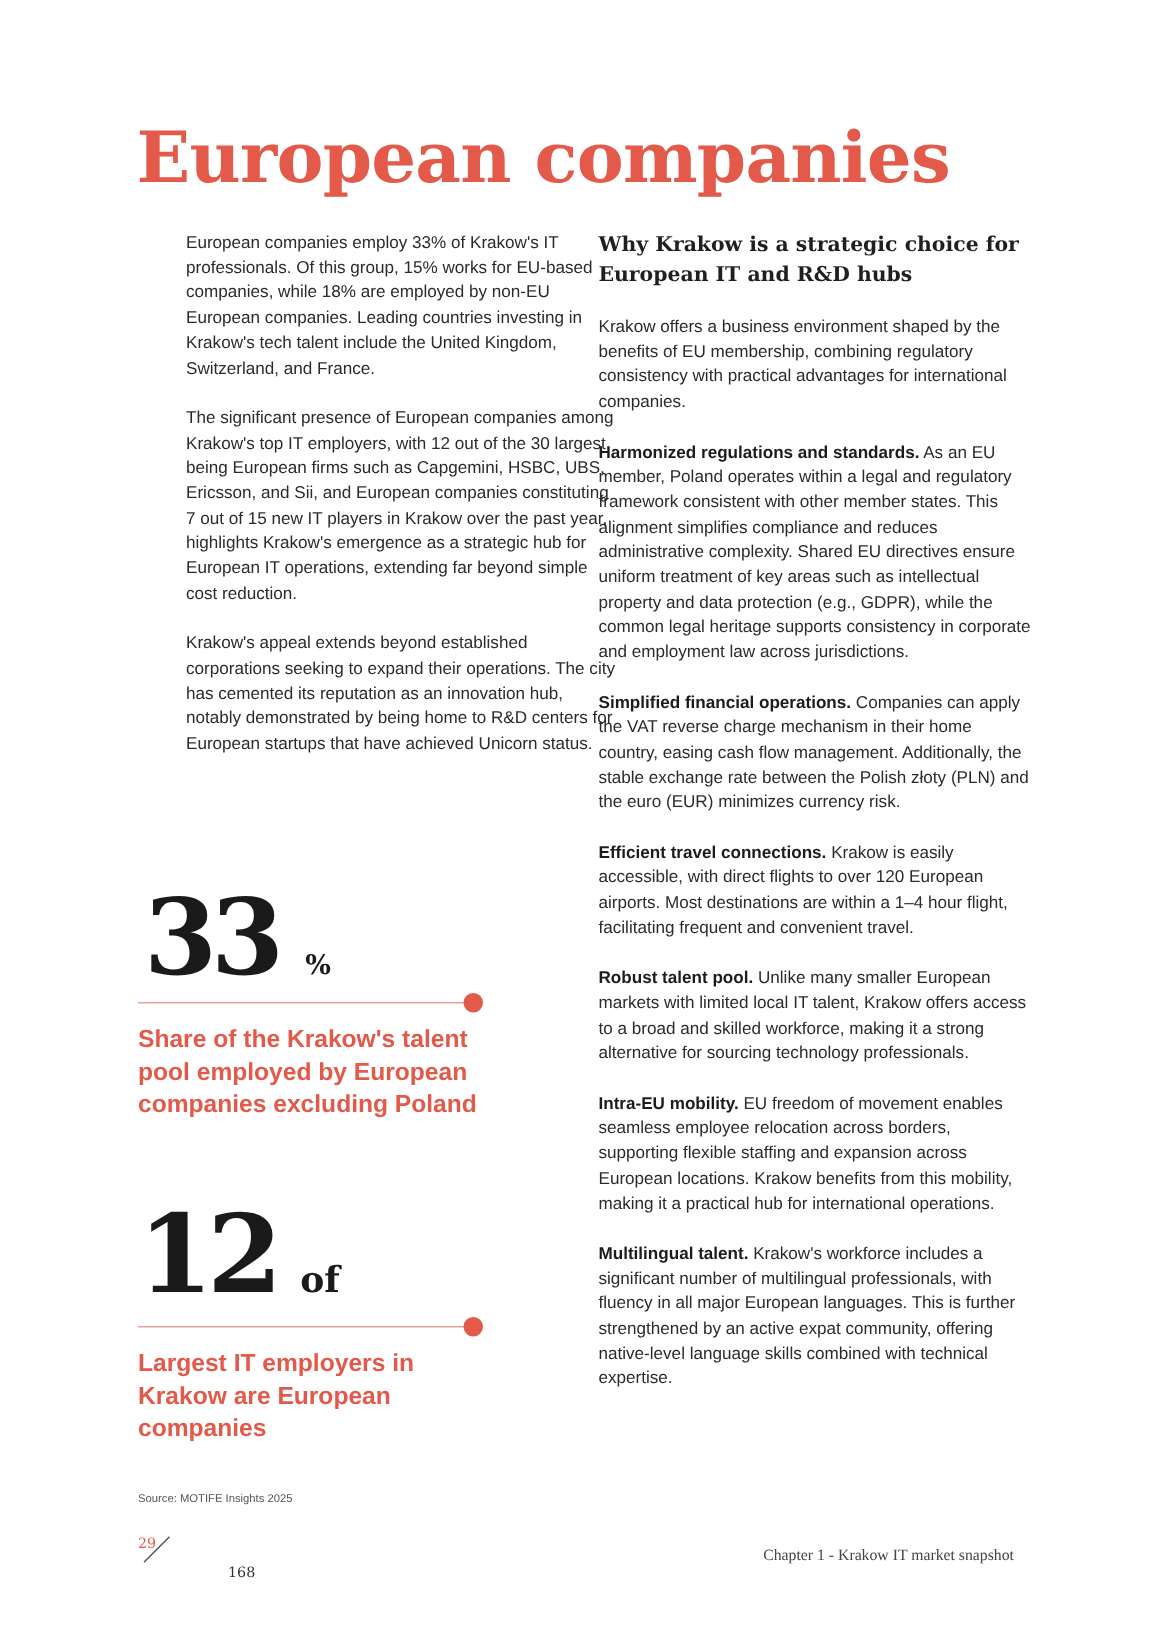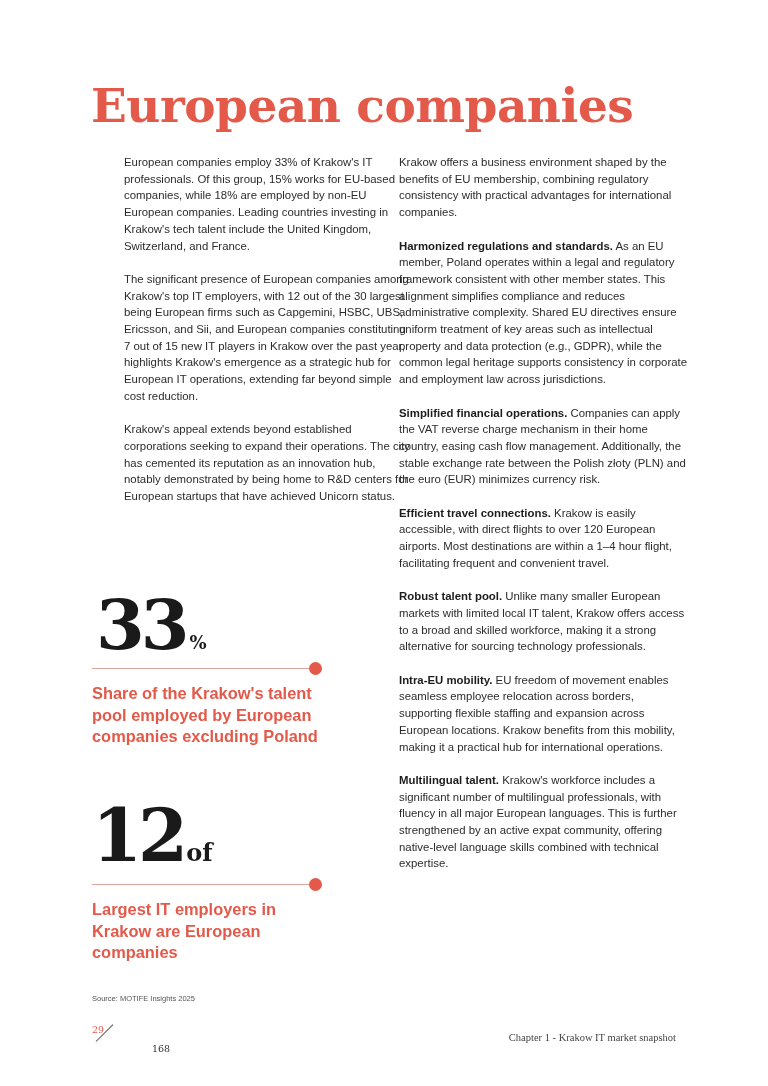--- a/index.html
+++ b/index.html
@@ -24,21 +24,21 @@
 
   .sub-heading {
     font-family: "DejaVu Serif", serif; font-weight: bold;
     font-size: 13.6px; line-height: 19.5px; color: #1f1f1f;
     margin-bottom: 17px;
   }
 
   .stat-block { position: absolute; left: 92px; width: 240px; }
   .stat-number {
     font-family: "DejaVu Serif", serif; font-weight: bold; color: #1a1a1a;
-    line-height: 1; display: flex; align-items: baseline;
+    line-height: 1; display: flex; align-items: baseline; gap: 14px;
   }
   .stat1 { top: 590px; }
   .stat1 .stat-number { font-size: 70px; letter-spacing: -4px; margin-left: 4px; }
   .stat1 .stat-unit { font-size: 18px; letter-spacing: 0; margin-left: 4px; }
   .stat2 { top: 800px; }
   .stat2 .stat-number { font-size: 72px; letter-spacing: -4px; }
   .stat2 .stat-unit { font-size: 24px; letter-spacing: 0; margin: 0 2px; }
 
   .stat-line {
     position: relative; height: 12px; width: 230px;
@@ -86,20 +86,21 @@
 
 <h1 class="title">European companies</h1>
 
 <div class="col-left">
   <p class="para">European companies employ 33% of Krakow's IT professionals. Of this group, 15% works for EU-based companies, while 18% are employed by non-EU European companies. Leading countries investing in Krakow's tech talent include the United Kingdom, Switzerland, and France.</p>
   <p class="para">The significant presence of European companies among Krakow's top IT employers, with 12 out of the 30 largest being European firms such as Capgemini, HSBC, UBS, Ericsson, and Sii, and European companies constituting 7 out of 15 new IT players in Krakow over the past year, highlights Krakow's emergence as a strategic hub for European IT operations, extending far beyond simple cost reduction.</p>
   <p class="para">Krakow's appeal extends beyond established corporations seeking to expand their operations. The city has cemented its reputation as an innovation hub, notably demonstrated by being home to R&amp;D centers for European startups that have achieved Unicorn status.</p>
 </div>
 
 <div class="col-right">
+  <h2 class="sub-heading">Why Krakow is a strategic choice for European IT and R&amp;D hubs</h2>
   <p class="para">Krakow offers a business environment shaped by the benefits of EU membership, combining regulatory consistency with practical advantages for international companies.</p>
 
   <p class="para"><b>Harmonized regulations and standards.</b><span> As an EU member, Poland operates within a legal and regulatory framework consistent with other member states. This alignment simplifies compliance and reduces administrative complexity. Shared EU directives ensure uniform treatment of key areas such as intellectual property and data protection (e.g., GDPR), while the common legal heritage supports consistency in corporate and employment law across jurisdictions.</span></p>
   <p class="para"><b>Simplified financial operations.</b><span> Companies can apply the VAT reverse charge mechanism in their home country, easing cash flow management. Additionally, the stable exchange rate between the Polish złoty (PLN) and the euro (EUR) minimizes currency risk.</span></p>
   <p class="para"><b>Efficient travel connections.</b><span> Krakow is easily accessible, with direct flights to over 120 European airports. Most destinations are within a 1–4 hour flight, facilitating frequent and convenient travel.</span></p>
   <p class="para"><b>Robust talent pool.</b><span> Unlike many smaller European markets with limited local IT talent, Krakow offers access to a broad and skilled workforce, making it a strong alternative for sourcing technology professionals.</span></p>
   <p class="para"><b>Intra-EU mobility.</b><span> EU freedom of movement enables seamless employee relocation across borders, supporting flexible staffing and expansion across European locations. Krakow benefits from this mobility, making it a practical hub for international operations.</span></p>
   <p class="para"><b>Multilingual talent.</b><span> Krakow's workforce includes a significant number of multilingual professionals, with fluency in all major European languages. This is further strengthened by an active expat community, offering native-level language skills combined with technical expertise.</span></p>
 </div>
 

